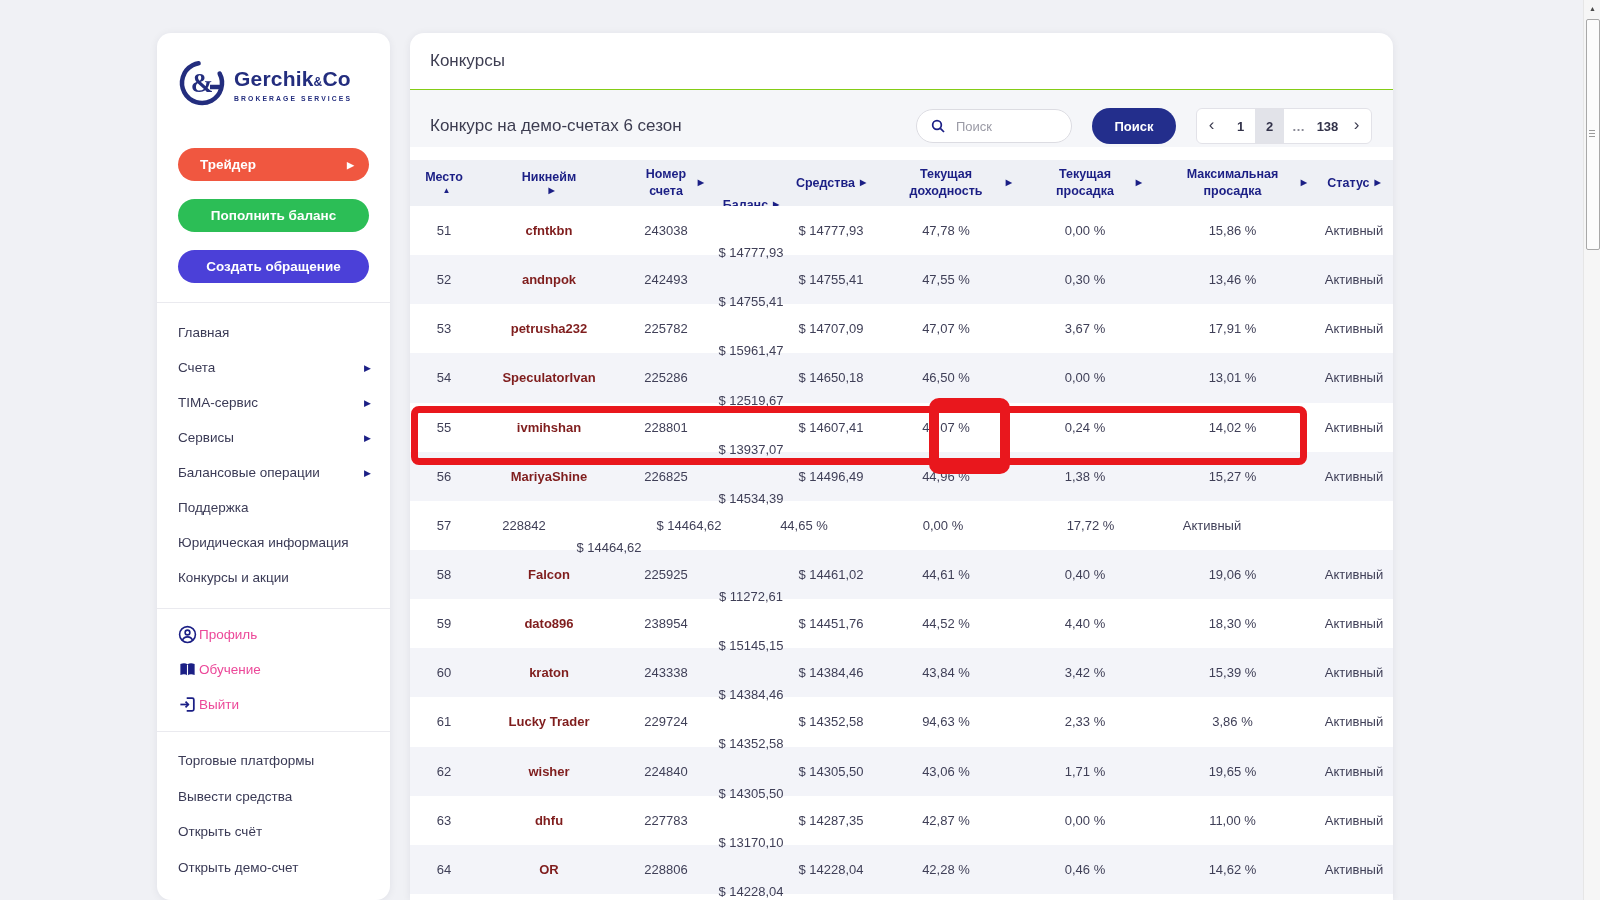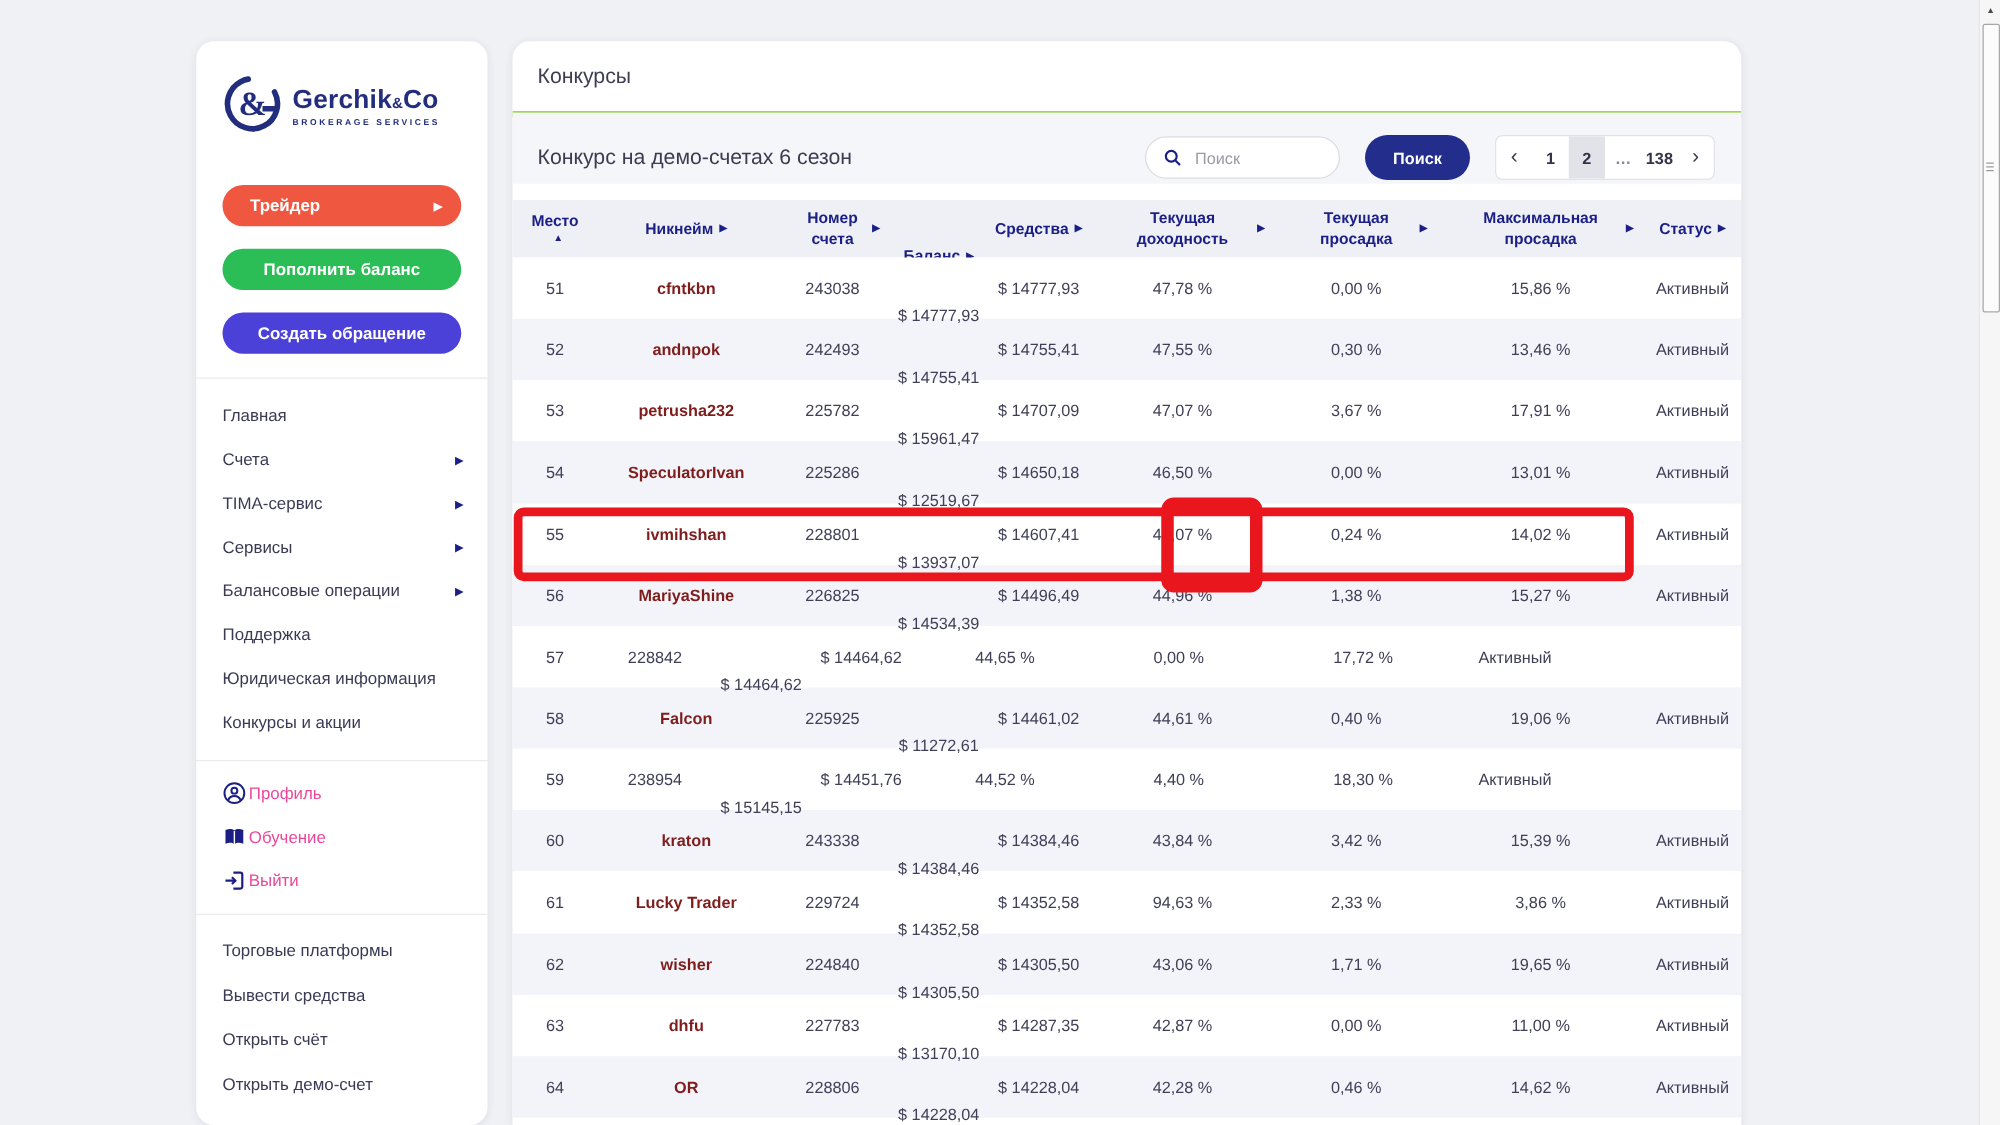--- a/index.html
+++ b/index.html
@@ -27,21 +27,21 @@
   .acct-item{height:35px;display:flex;align-items:center;gap:2px;padding:0 21px;
     font-size:13.5px;color:#ec4899;cursor:pointer;}
   .acct-item svg{flex:0 0 auto;}
   .links{position:absolute;left:0;top:710px;width:233px;}
   .link-item{height:35.5px;}
 
   
   .card{position:absolute;left:410px;top:33px;width:983px;height:867px;background:#fff;
     border-radius:14px 14px 0 0;box-shadow:0 1px 8px rgba(30,30,60,.07);overflow:hidden;}
   .card-title{height:56px;line-height:56px;padding-left:20px;font-size:17px;color:#3e3e52;
-    border-bottom:5px solid #84cc16;}
+    border-bottom:1px solid #84cc16;}
   .strip{position:absolute;left:0;top:57px;width:983px;height:57px;background:#f5f6f9;}
   .subtitle{position:absolute;left:20px;top:80px;height:26px;line-height:26px;font-size:17px;color:#3c3c50;}
   .search-box{position:absolute;left:506px;top:76px;width:156px;height:34px;background:#fff;
     border:1px solid #dcdce2;border-radius:17px;display:flex;align-items:center;padding:0 10px 0 13px;box-sizing:border-box;}
   .search-box input{border:none;outline:none;width:100%;margin-left:8px;font-family:"Liberation Sans",sans-serif;
     font-size:13px;color:#3c3c50;background:transparent;}
   .search-box input::placeholder{color:#9a9aa5;}
   .search-btn{position:absolute;left:682px;top:75px;width:84px;height:36px;border:none;border-radius:18px;
     background:#232e8c;color:#fff;font-family:"Liberation Sans",sans-serif;font-size:13px;font-weight:bold;cursor:pointer;}
   .pagination{position:absolute;left:786px;top:75px;width:176px;height:36px;background:#fff;
@@ -61,21 +61,21 @@
   .hcell:nth-child(6) .lbl{max-width:86px;}
   .hcell:nth-child(7) .lbl{max-width:74px;}
   .hcell:nth-child(8) .lbl{max-width:110px;}
   .hcell:nth-child(3) .arr,.hcell:nth-child(6) .arr,.hcell:nth-child(7) .arr,.hcell:nth-child(8) .arr{
     position:absolute;right:8px;margin-left:0;}
   .tbody{position:absolute;left:0;top:173px;width:983px;}
   .trow{display:flex;height:49.15px;background:#fff;}
   .trow.alt{background:#f3f4f9;}
   .tcell{display:flex;align-items:center;justify-content:center;font-size:13px;color:#3f3f57;}
   .tcell.nick{font-weight:bold;color:#7f1d1d;cursor:pointer;}
-  .c0{width:68px;flex-direction:column;}.c1{width:142px;}.c2{width:92px;}.c3{width:78px;margin-top:44px;}.c4{width:82px;}
+  .c0{width:68px;flex-direction:column;}.c1{width:142px;flex-direction:column;}.c2{width:92px;}.c3{width:78px;margin-top:44px;}.c4{width:82px;}
   .c5{width:148px;}.c6{width:130px;}.c7{width:165px;}.c8{width:78px;}
 
   
   .ann-row{position:absolute;left:411px;top:406px;width:896px;height:59px;box-sizing:border-box;
     border:7px solid #e9171d;border-radius:8px;z-index:30;pointer-events:none;}
   .ann-cell{position:absolute;left:929px;top:398px;width:81px;height:76px;box-sizing:border-box;
     border:10px solid #e9171d;border-radius:10px;z-index:31;pointer-events:none;}
 
   
   .scrollbar{position:absolute;left:1583px;top:0;width:17px;height:900px;background:#f6f6f6;border-left:1px solid #e6e6e6;}
@@ -353,20 +353,21 @@
     <div class="tcell c3">$ 11272,61</div>
     <div class="tcell c4">$ 14461,02</div>
     <div class="tcell c5">44,61 %</div>
     <div class="tcell c6">0,40 %</div>
     <div class="tcell c7">19,06 %</div>
     <div class="tcell c8">Активный</div>
   </div>
 
   <div class="trow">
     <div class="tcell c0">59</div>
+    <div class="tcell c1 nick">dato896</div>
     <div class="tcell c2">238954</div>
     <div class="tcell c3">$ 15145,15</div>
     <div class="tcell c4">$ 14451,76</div>
     <div class="tcell c5">44,52 %</div>
     <div class="tcell c6">4,40 %</div>
     <div class="tcell c7">18,30 %</div>
     <div class="tcell c8">Активный</div>
   </div>
 
   <div class="trow alt">

